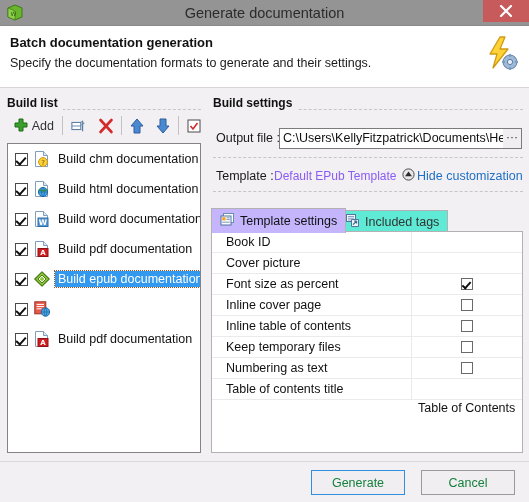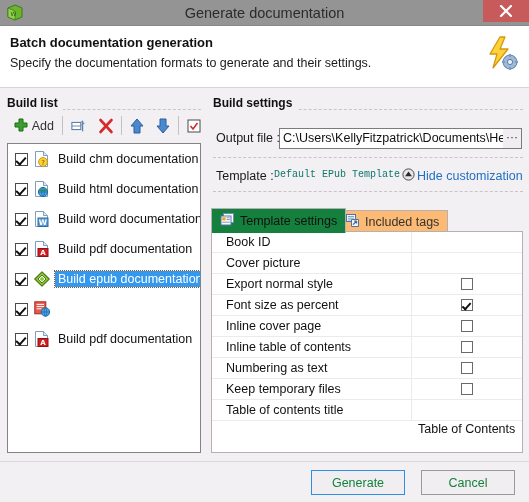--- a/index.html
+++ b/index.html
@@ -115,38 +115,38 @@
   }
   .browse-btn {
     position: absolute; left: 503px; top: 128px; width: 19px; height: 21px;
     border: 1px solid #7b7b7b; border-left: none; background: #f0eef0;
     font-size: 12px; line-height: 17px; text-align: center; cursor: pointer;
     color: #333;
   }
   .tpl-label { position: absolute; left: 216px; top: 169px; font-size: 12.5px; }
   .tpl-link {
     position: absolute; left: 274px; top: 169px;
-    font-size: 10px; color: #0f766e; cursor: pointer; font-family: Liberation Mono, monospace;
+    font-size: 12px; color: #8b5cf6; cursor: pointer;
   }
   .hide-cust {
     position: absolute; left: 417px; top: 169px;
     font-size: 12.5px; color: #1f6fc4; cursor: pointer;
   }
   .hide-icon { position: absolute; left: 402px; top: 168px; width: 13px; height: 13px; }
 
   
   .tabstrip { position: absolute; left: 211px; top: 208px; width: 312px; height: 24px; }
   .tab {
     position: absolute; top: 0; height: 24px;
     display: flex; align-items: center; gap: 5px;
     padding: 0 8px; font-size: 12.5px; cursor: pointer;
     border: 1px solid #b4b0b4; border-bottom: none;
   }
-  .tab.active { background: #15803d; color: #111; z-index: 2; height: 25px; }
-  .tab.inactive { background: #fdba74; color: #333; top: 2px; height: 22px; }
+  .tab.active { background: #c4b5fd; color: #111; z-index: 2; height: 25px; }
+  .tab.inactive { background: #5eead4; color: #333; top: 2px; height: 22px; }
 
   .settings-panel {
     position: absolute; left: 211px; top: 231px; width: 312px; height: 222px;
     background: #ffffff; border: 1px solid #b4b0b4;
   }
   .grid-row {
     position: relative; height: 21px; display: flex; align-items: center;
     border-bottom: 1px solid #eceaec;
   }
   .grid-name {
@@ -400,56 +400,50 @@
   <div id="grid-rows">
       <div class="grid-row">
         <div class="grid-name">Book ID</div>
         <div class="grid-val textval"></div>
       </div>
       <div class="grid-row">
         <div class="grid-name">Cover picture</div>
         <div class="grid-val textval"></div>
       </div>
       <div class="grid-row">
-        <div class="grid-name">Export normal style</div>
-        <div class="grid-val">
-          <span class="gcbx"></span>
-        </div>
-      </div>
-      <div class="grid-row">
         <div class="grid-name">Font size as percent</div>
         <div class="grid-val">
           <span class="gcbx checked"></span>
         </div>
       </div>
       <div class="grid-row">
         <div class="grid-name">Inline cover page</div>
         <div class="grid-val">
           <span class="gcbx"></span>
         </div>
       </div>
       <div class="grid-row">
         <div class="grid-name">Inline table of contents</div>
         <div class="grid-val">
           <span class="gcbx"></span>
         </div>
       </div>
       <div class="grid-row">
+        <div class="grid-name">Keep temporary files</div>
+        <div class="grid-val">
+          <span class="gcbx"></span>
+        </div>
+      </div>
+      <div class="grid-row">
         <div class="grid-name">Numbering as text</div>
         <div class="grid-val">
           <span class="gcbx"></span>
         </div>
       </div>
       <div class="grid-row">
-        <div class="grid-name">Keep temporary files</div>
-        <div class="grid-val">
-          <span class="gcbx"></span>
-        </div>
-      </div>
-      <div class="grid-row">
         <div class="grid-name">Table of contents title</div>
         <div class="grid-val textval">Table of Contents</div>
       </div>
     </div>
 </div>
 
 <div class="footer-rule"></div>
 <button class="btn default btn-generate">Generate</button>
 <button class="btn btn-cancel">Cancel</button>
 

